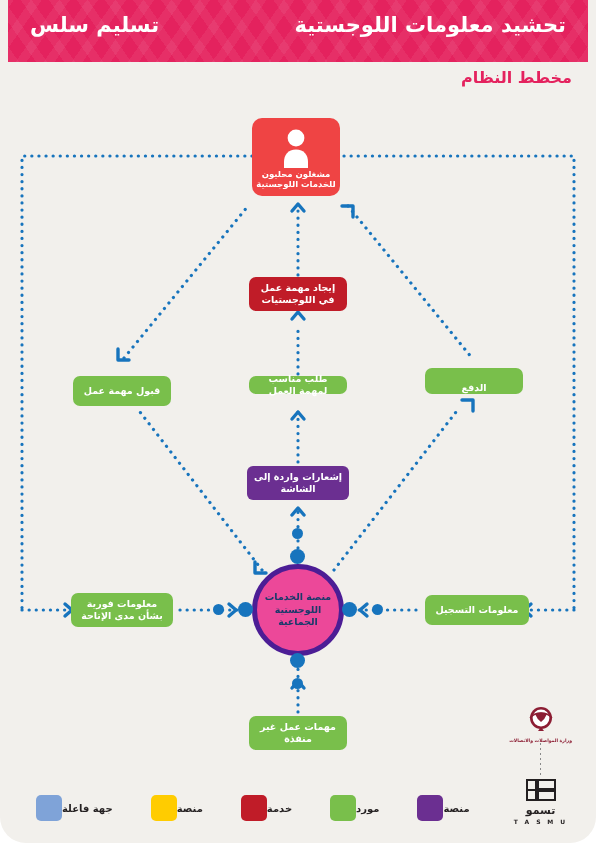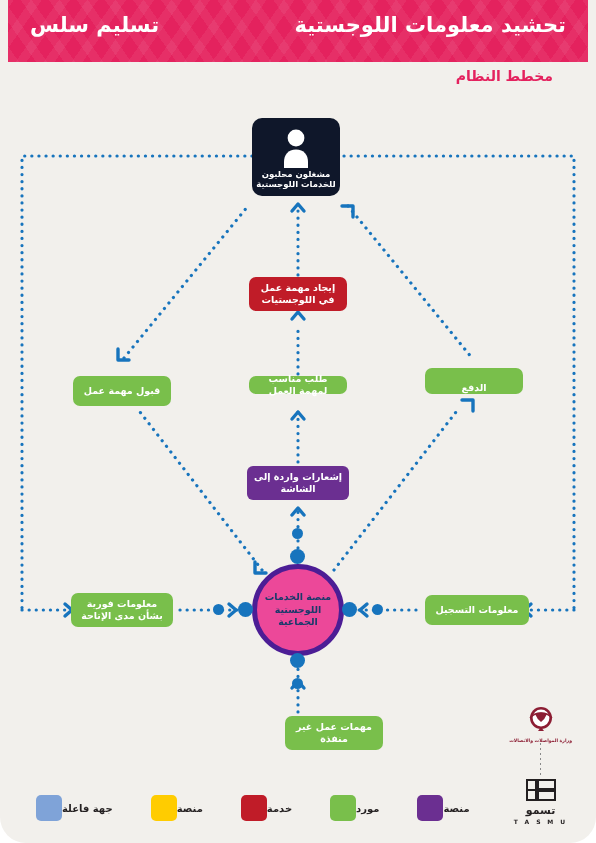--- a/index.html
+++ b/index.html
@@ -44,22 +44,22 @@
     position:absolute;left:22px;top:13px;
     color:#ffffff;font-size:21px;font-weight:bold;letter-spacing:.5px;
     white-space:nowrap;
   }
   .header .hdr-right{
     position:absolute;right:22px;top:13px;
     color:#ffffff;font-size:21px;font-weight:bold;letter-spacing:.5px;
     white-space:nowrap;
   }
   .subtitle{
-    position:absolute;right:43px;top:68px;
-    color:#e4225e;font-size:14px;font-weight:bold;
+    position:absolute;right:24px;top:68px;
+    color:#e4225e;font-size:16px;font-weight:bold;
   }
 
   
   .canvas{position:absolute;left:0;top:0;width:596px;height:843px;}
   .canvas svg{position:absolute;left:0;top:0;}
 
   
   .node{
     position:absolute;
     display:flex;align-items:center;justify-content:center;
@@ -70,21 +70,21 @@
     box-sizing:border-box;
     z-index:3;
   }
   .node.green{background:#79bf4b;border-radius:7px;font-size:9.5px;}
   .node.red{background:#c01c28;border-radius:7px;font-size:9.5px;}
   .node.purple{background:#6b2f91;border-radius:7px;font-size:9.5px;}
 
   .actor{
     position:absolute;
     width:88px;height:78px;
-    background:#0f172a;
+    background:#ef4444;
     border-radius:10px;
     z-index:3;
     display:flex;flex-direction:column;align-items:center;justify-content:flex-end;
     padding-bottom:6px;box-sizing:border-box;
   }
   .actor .person{
     position:absolute;top:10px;left:50%;transform:translateX(-50%);
     width:34px;height:40px;
   }
   .actor .lbl{
@@ -251,21 +251,21 @@
 
   <div class="node green" style="left:71px;top:593px;width:102px;height:34px;flex-direction:column;">
     <div>معلومات فورية</div>
     <div>بشأن مدى الإتاحة</div>
   </div>
 
   <div class="node green" style="left:425px;top:595px;width:104px;height:30px;">
     <div>معلومات التسجيل</div>
   </div>
 
-  <div class="node green" style="left:249px;top:716px;width:98px;height:34px;flex-direction:column;margin-left:36px;">
+  <div class="node green" style="left:249px;top:716px;width:98px;height:34px;flex-direction:column;">
     <div>مهمات عمل غير</div>
     <div>منفذة</div>
   </div>
 
   <div class="hub" style="left:252px;top:564px;">
     <div class="hub-lbl">
       <div>منصة الخدمات</div>
       <div>اللوجستية</div>
       <div>الجماعية</div>
     </div>

